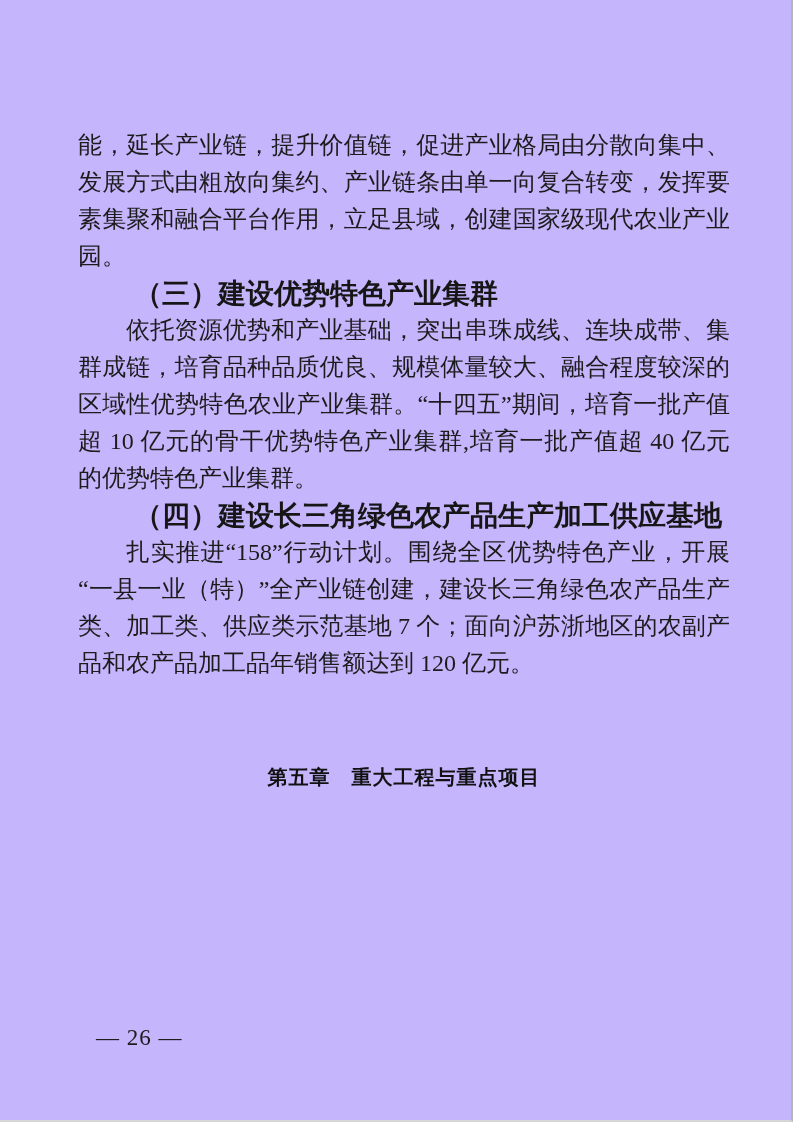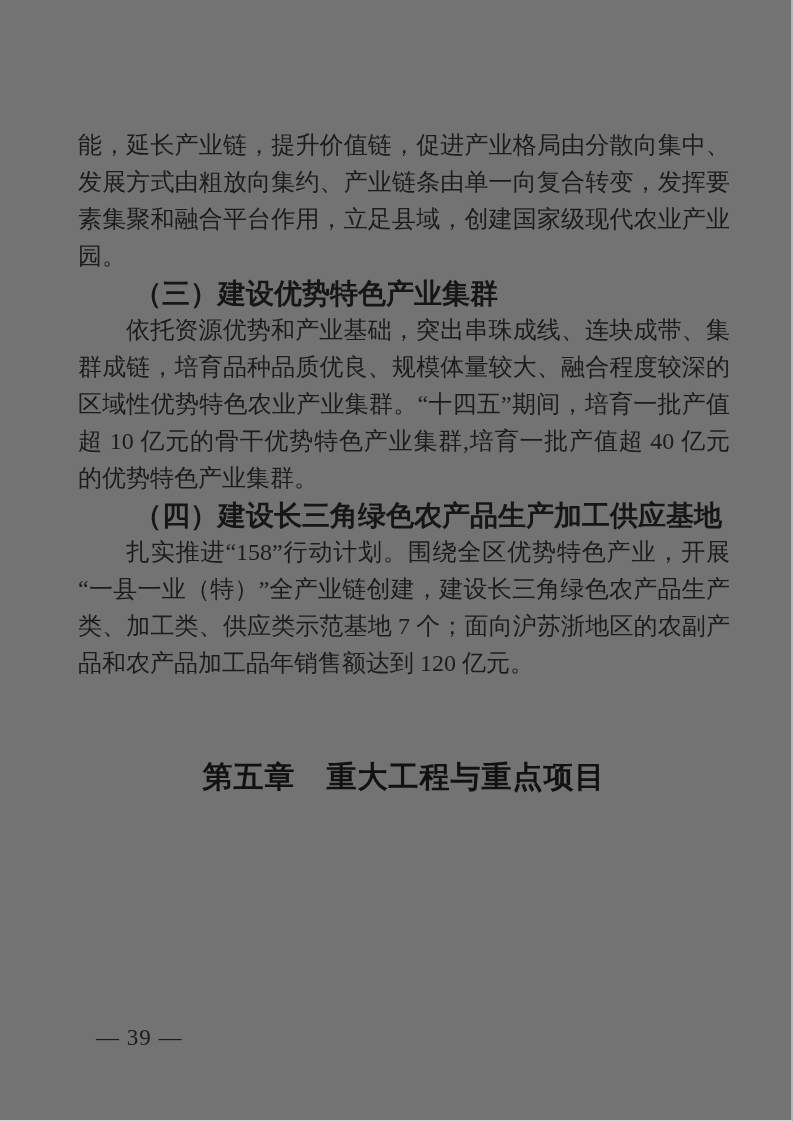--- a/index.html
+++ b/index.html
@@ -4,21 +4,21 @@
 <style>
   html, body {
     margin: 0;
     padding: 0;
     background: #ffffff;
   }
   .page {
     position: relative;
     width: 793px;
     height: 1122px;
-    background: #737373;
+    background: #c4b5fd;
     overflow: hidden;
     font-family: "Liberation Serif", "DejaVu Serif", serif;
     color: #1c1c1c;
     box-sizing: border-box;
     border-right: 2px solid #b5b5b5;
     border-bottom: 2px solid #d6d6d6;
   }
   .content {
     position: absolute;
     left: 78px;
@@ -40,21 +40,21 @@
     margin: 0;
     font-size: 28px;
     line-height: 37px;
     font-weight: bold;
     text-indent: 2em;
     font-family: "Liberation Sans", "DejaVu Sans", sans-serif;
     color: #161616;
   }
   .chapter-heading {
     margin: 75px 0 38px 0;
-    font-size: 30px;
+    font-size: 20px;
     line-height: 40px;
     font-weight: bold;
     text-align: center;
     text-indent: 0;
     letter-spacing: 1px;
     font-family: "Liberation Sans", "DejaVu Sans", sans-serif;
     color: #111111;
   }
   .page-number {
     position: absolute;
@@ -78,14 +78,14 @@
     <p>依托资源优势和产业基础，突出串珠成线、连块成带、集群成链，培育品种品质优良、规模体量较大、融合程度较深的区域性优势特色农业产业集群。“十四五”期间，培育一批产值超 10 亿元的骨干优势特色产业集群,培育一批产值超 40 亿元的优势特色产业集群。</p>
 
     <div class="sub-heading">（四）建设长三角绿色农产品生产加工供应基地</div>
 
     <p>扎实推进“158”行动计划。围绕全区优势特色产业，开展“一县一业（特）”全产业链创建，建设长三角绿色农产品生产类、加工类、供应类示范基地 7 个；面向沪苏浙地区的农副产品和农产品加工品年销售额达到 120 亿元。</p>
 
     <div class="chapter-heading">第五章　重大工程与重点项目</div>
 
   </div>
 
-  <div class="page-number">— 39 —</div>
+  <div class="page-number">— 26 —</div>
 </div>
 
 </body></html>

